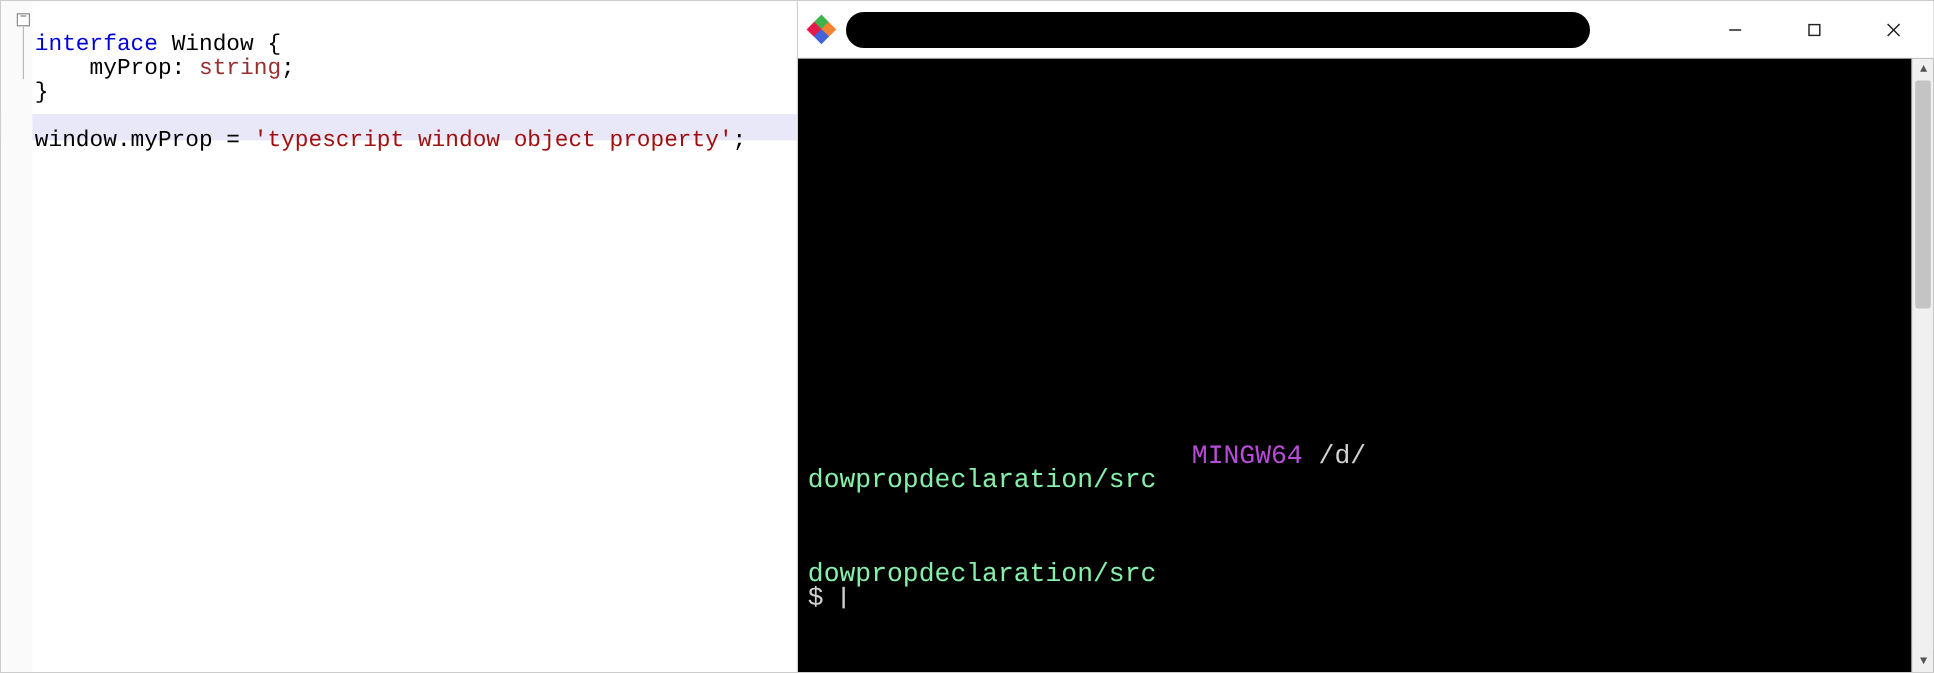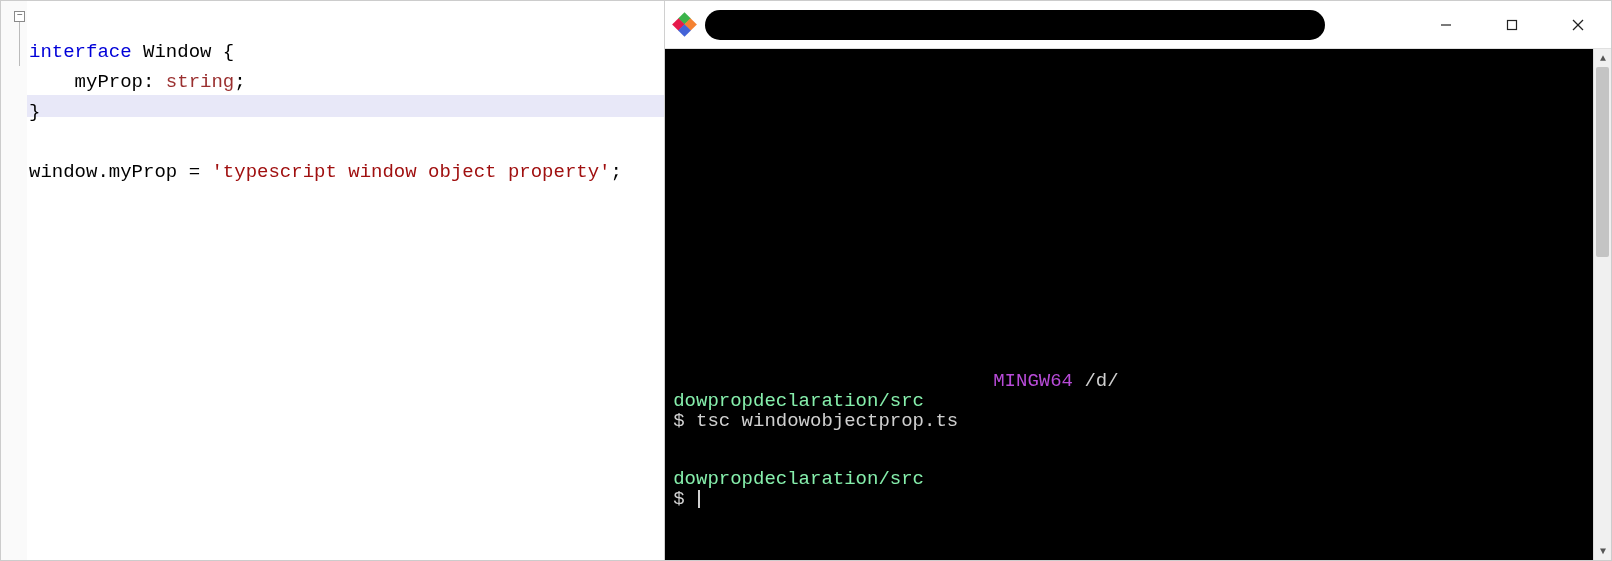--- a/index.html
+++ b/index.html
@@ -45,21 +45,21 @@
     top: 21px;
     width: 1px;
     height: 44px;
     background: #bbb;
   }
   .code-area {
     position: absolute;
     left: 28px;
     top: 6px;
     font-size: 19px;
-    line-height: 30px;
+    line-height: 20px;
     white-space: pre;
   }
   .kw { color: #0000d8; }
   .type { color: #9a2f2f; }
   .str { color: #a01010; }
   .plain { color: #000; }
   .highlight-line {
     position: absolute;
     left: 0;
     top: 94px;
@@ -127,21 +127,21 @@
   .terminal-wrap {
     flex: 1;
     display: flex;
     background: #000;
     position: relative;
   }
   .terminal {
     flex: 1;
     background: #000;
     color: #ccc;
-    font-size: 19px;
+    font-size: 22px;
     line-height: 20px;
     padding: 4px 8px;
     position: relative;
     overflow: hidden;
   }
   .term-scroll {
     width: 18px;
     background: #f0f0f0;
     position: relative;
     border-left: 1px solid #ddd;
@@ -233,21 +233,20 @@
             <line x1="11" y1="1" x2="1" y2="11"></line>
           </svg>
       </div>
     </div>
   </div>
   <div class="terminal-wrap">
     <div class="terminal">
       <div class="term-block" style="top:322px;">
         <div class="term-line"><span style="display:inline-block;width:320px;"></span><span class="t-magenta">MINGW64</span><span class="t-white"> /d/</span></div>
         <div class="term-line"><span class="t-yellow">dowpropdeclaration/src</span></div>
-        <div class="term-line"><span class="t-white">$ </span><span class="t-white">tsc windowobjectprop.ts</span></div>
       </div>
       <div class="term-block" style="top:420px;">
         <div class="term-line"><span class="t-yellow">dowpropdeclaration/src</span></div>
         <div class="term-line"><span class="t-white">$ </span><span class="cursor-block"></span></div>
       </div>
     </div>
     <div class="term-scroll">
       <div class="scroll-arrow up">▲</div>
       <div class="scroll-track">
         <div class="scroll-thumb"></div>

